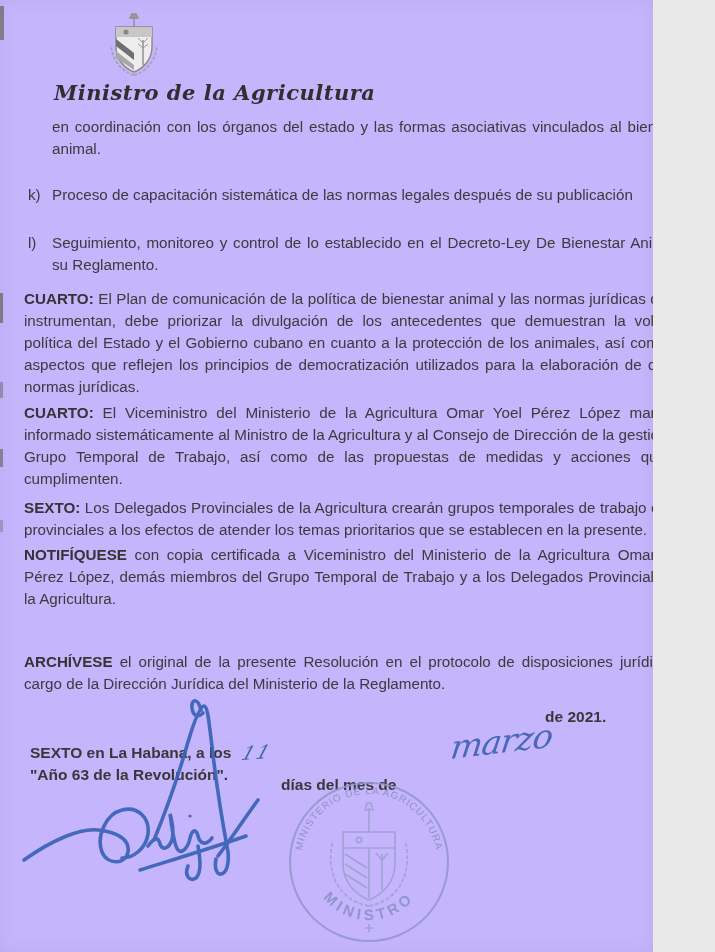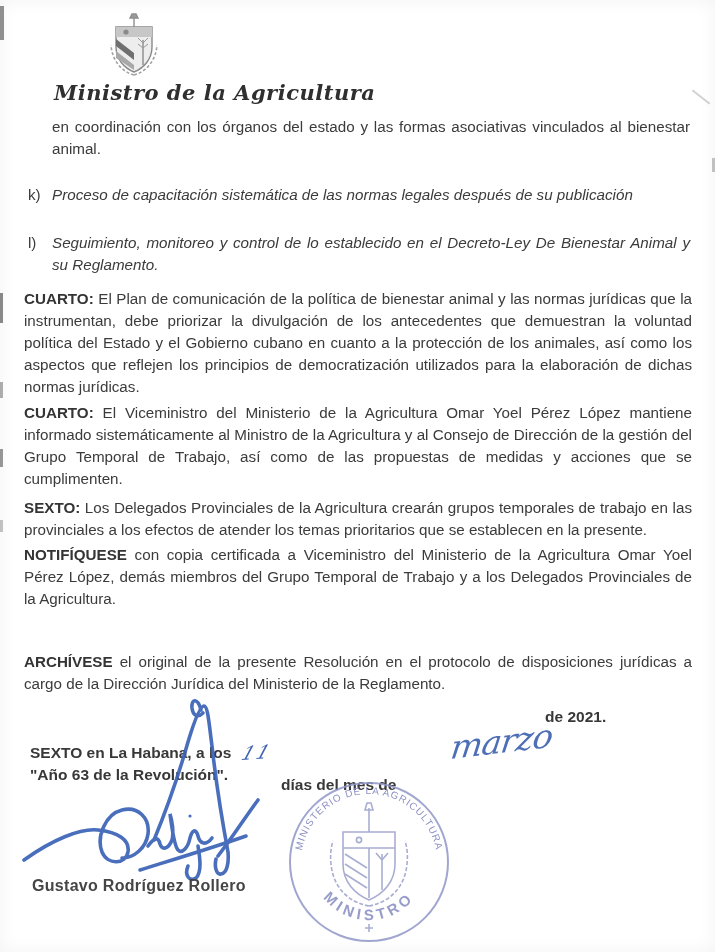--- a/index.html
+++ b/index.html
@@ -1,27 +1,27 @@
 <!DOCTYPE html>
 <html><head>
 <meta charset="utf-8">
 <style>
   html,body{margin:0;padding:0;background:#e9e9e9;}
   .page{
-    position:relative;width:715px;height:952px;background:#ffffff;
+    position:relative;width:653px;height:952px;background:#c4b5fd;
     font-family:"Liberation Sans",sans-serif;color:#3b3b3b;overflow:hidden;
     box-shadow:inset 0 0 18px rgba(0,0,0,.05);
   }
   .body-text{font-size:15.2px;line-height:22px;text-align:justify;color:#3b3b3b;}
   .abs{position:absolute;}
   .para{left:24px;width:668px;}
   .para b{color:#343434;}
   .list-row{left:28px;width:662px;display:flex;}
   .list-marker{flex:0 0 24px;}
-  .list-text{flex:1 1 auto;text-align:justify;font-style:italic;}
+  .list-text{flex:1 1 auto;text-align:justify;}
   .script-title{
     font-family:"DejaVu Serif",serif;font-style:italic;font-weight:bold;
     font-size:21px;color:#2f2f2f;letter-spacing:.5px;
   }
   .bold-line{font-size:15.5px;font-weight:bold;color:#383838;white-space:nowrap;}
   .hand{
     font-family:"DejaVu Serif",serif;font-style:italic;color:#3f63b0;
     display:inline-block;
   }
   .hand-day{font-size:19px;transform:skewX(-22deg) rotate(-4deg);letter-spacing:2px;}
@@ -101,21 +101,20 @@
       <path d="M179,22 C176,10 169,10 170,20 C171,28 176,30 181,25"></path>
       <path d="M2,172 C30,152 58,140 76,142 C96,144 108,152 106,164 C104,176 86,178 80,164 C74,148 84,126 100,122 C116,118 128,130 126,146 C124,160 112,170 100,170"></path>
       <path d="M126,158 C132,150 136,148 138,156 C140,162 146,162 150,152 C152,144 150,132 148,126 C150,140 152,158 156,162 C160,166 166,160 168,150 C170,142 174,140 176,148 C178,156 184,158 190,150"></path>
       <path d="M176,158 C178,170 180,184 174,190 C168,194 162,188 166,178"></path>
       <path d="M118,182 C150,172 190,160 224,148"></path>
       <path d="M196,168 C210,150 224,128 236,112"></path>
       <circle cx="168" cy="128" r="1.6" fill="#3a62b6" stroke="none"></circle>
     </g>
   </svg>
 
-  <div class="abs signer-name" style="left:32px;top:877px">Gustavo Rodríguez Rollero</div>
 
   <svg class="abs" style="left:285px;top:778px" width="168" height="168" viewBox="0 0 168 168">
     <defs>
       <path id="stArcTop" d="M 16,84 A 68,68 0 0 1 152,84"></path>
       <path id="stArcBot" d="M 26,84 A 58,58 0 0 0 142,84"></path>
     </defs>
     <circle cx="84" cy="84" r="79" fill="none" stroke="#9196c8" stroke-width="2" opacity="0.85"></circle>
     <text class="stamp-text" font-size="10" letter-spacing="1">
       <textPath href="#stArcTop" startOffset="50%" text-anchor="middle">MINISTERIO DE LA AGRICULTURA</textPath>
     </text>

